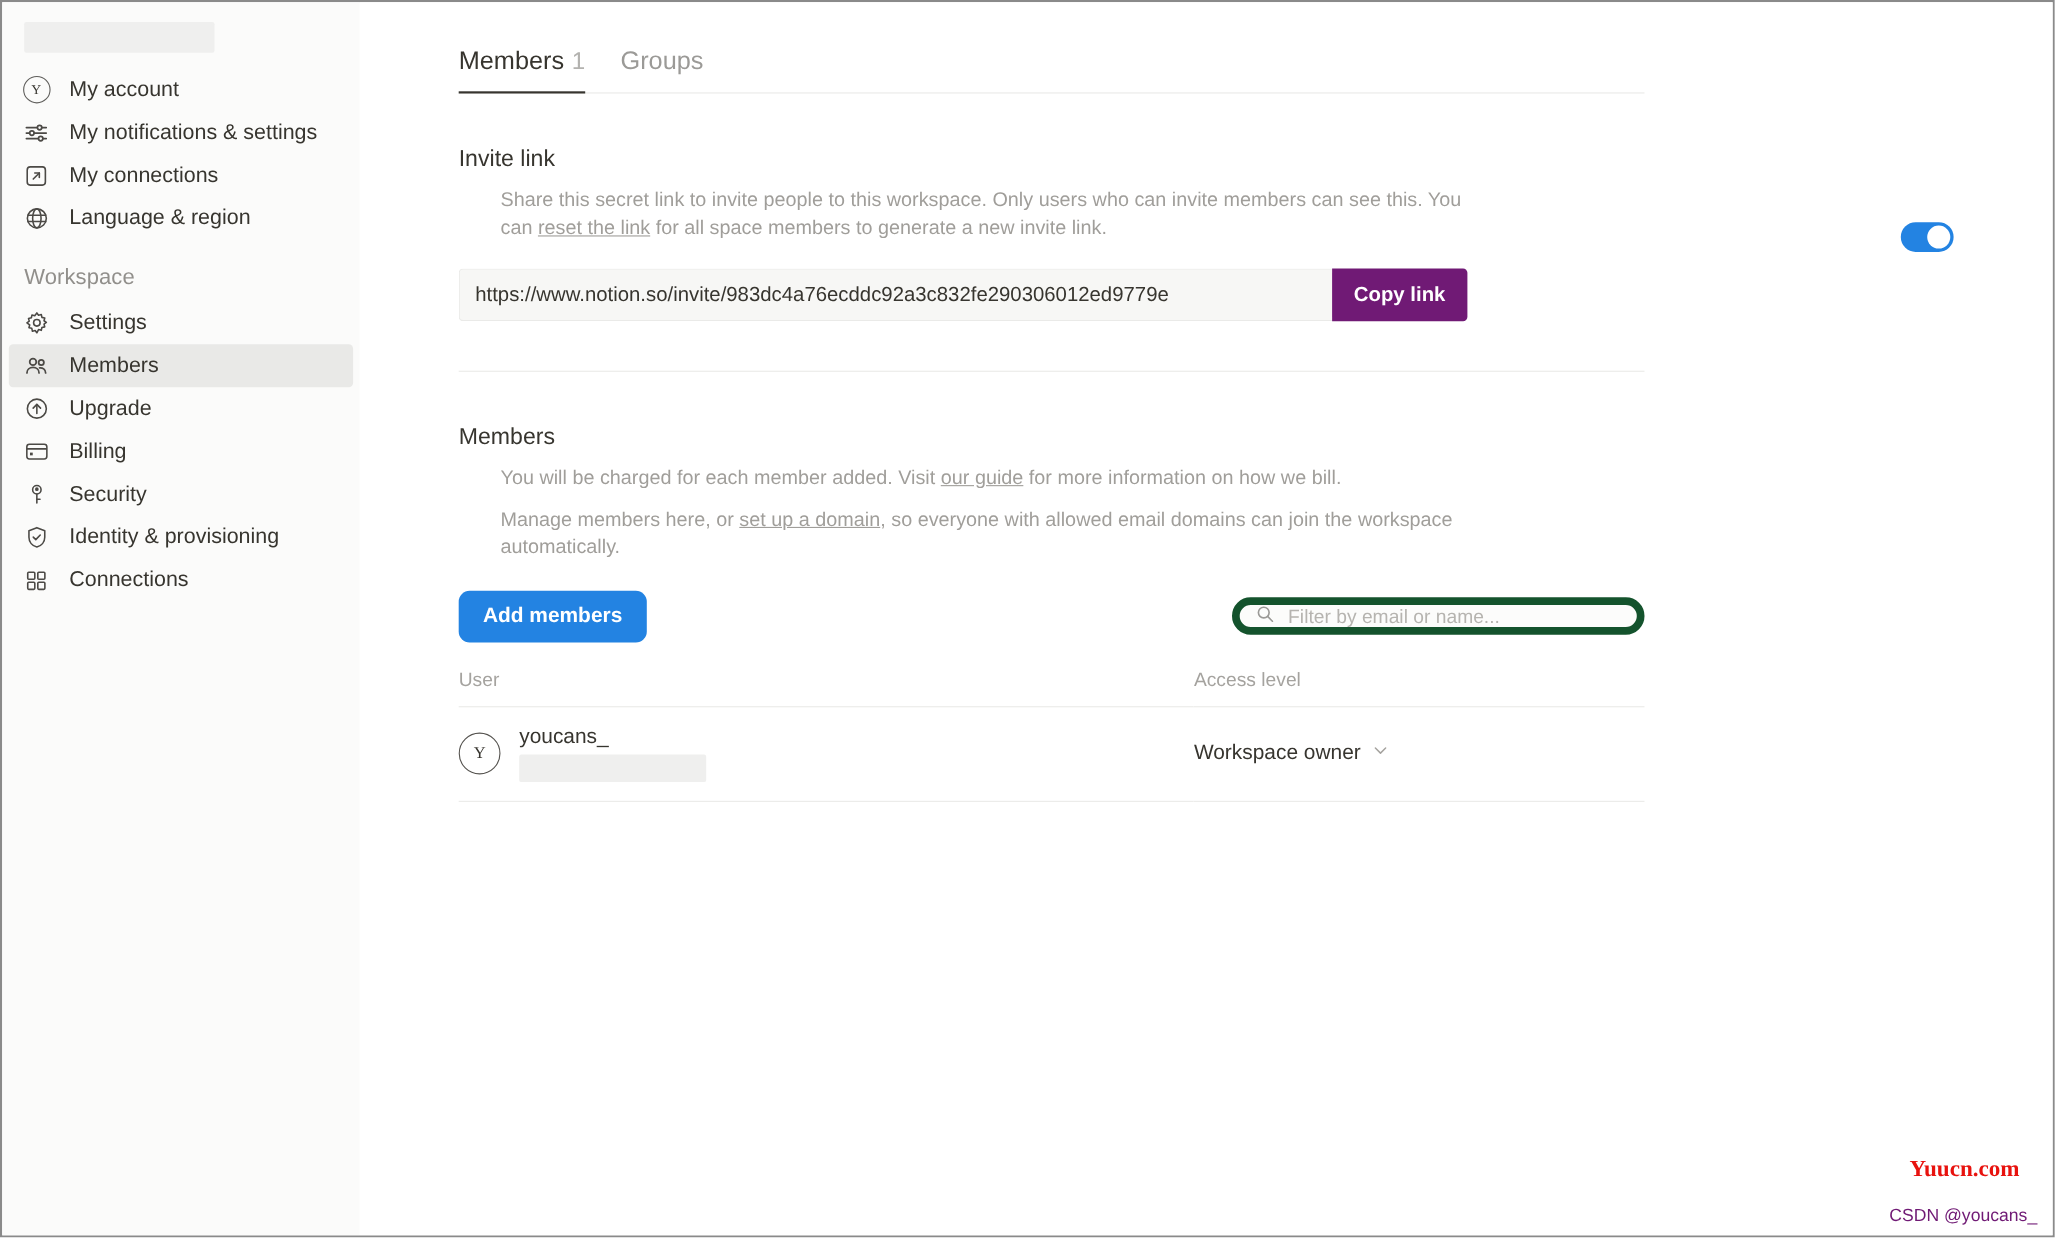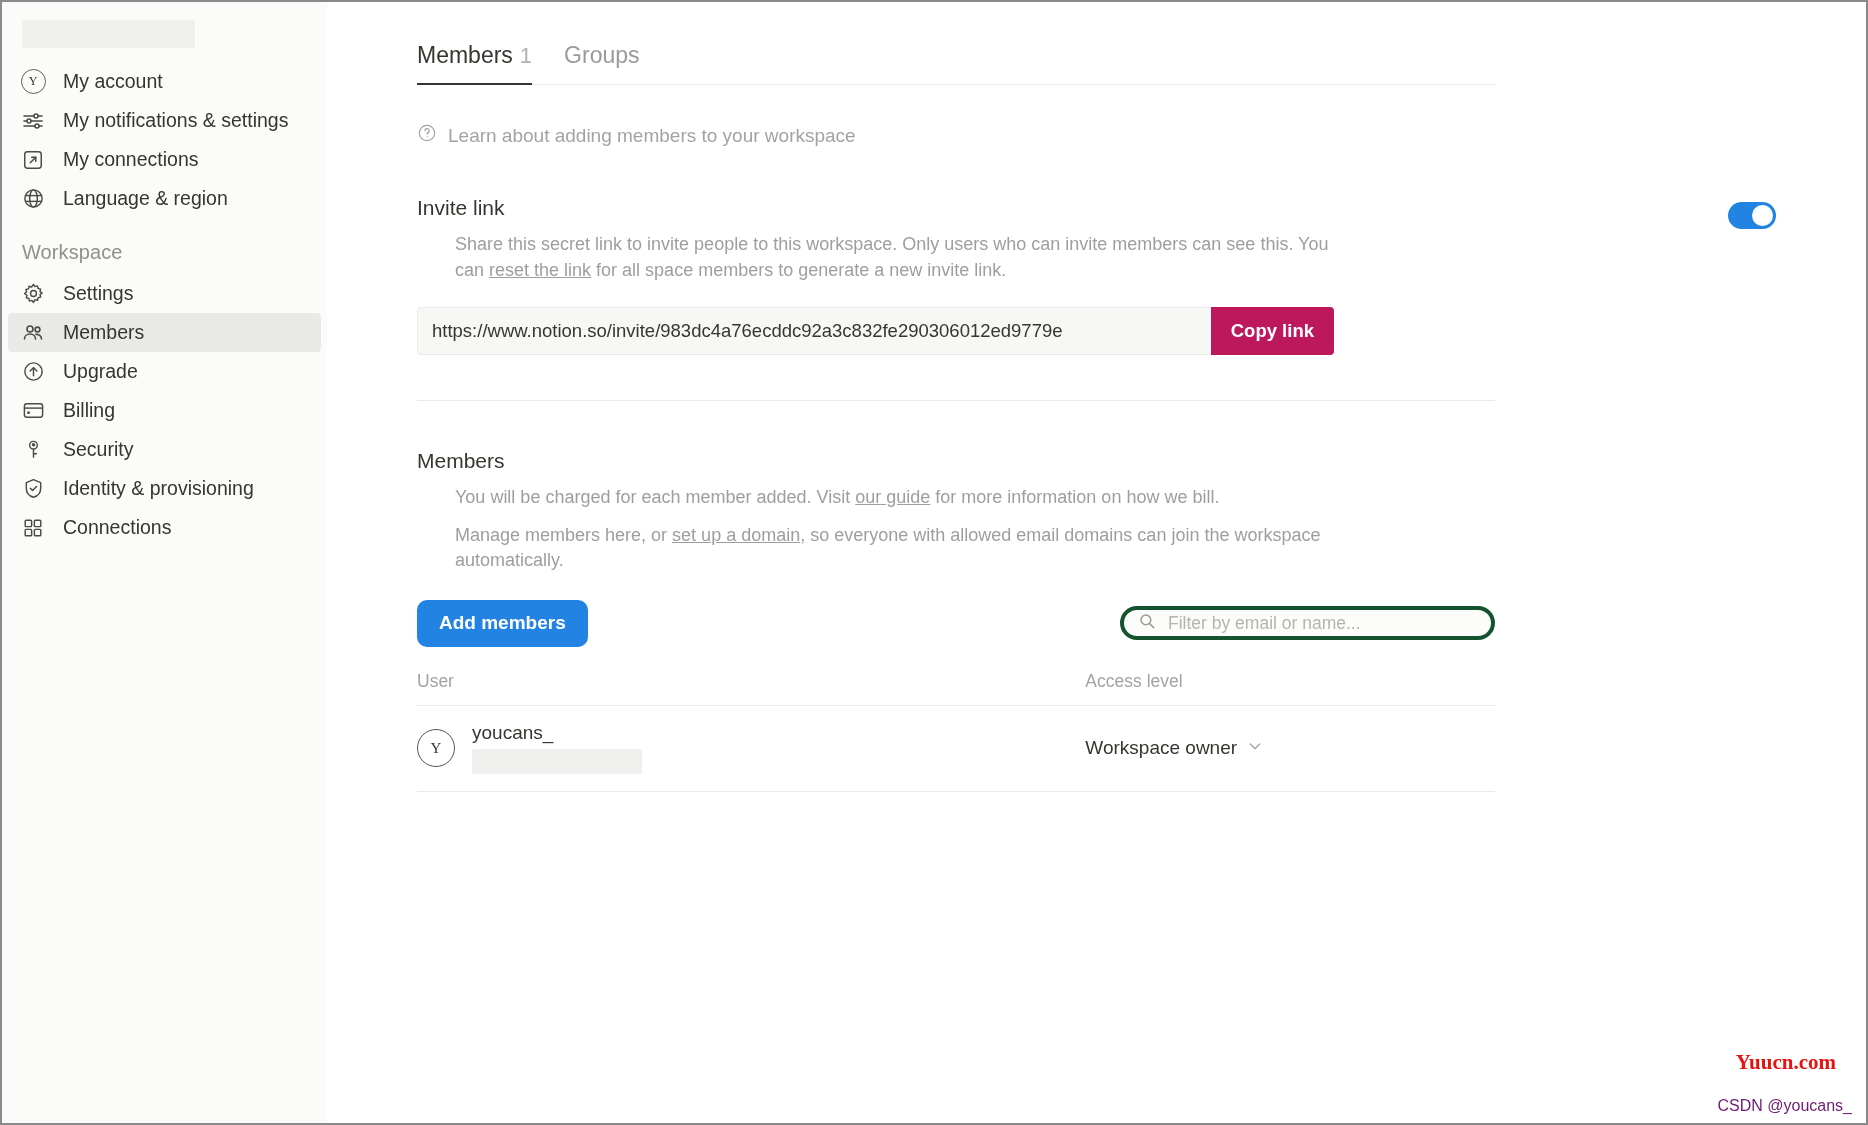--- a/index.html
+++ b/index.html
@@ -143,21 +143,21 @@
     border-radius: 4px 0 0 4px;
     display: flex; align-items: center;
     padding: 0 14px;
     font-size: 18.5px;
     color: #37352F;
     overflow: hidden;
     white-space: nowrap;
   }
   .copy-btn {
     height: 48px;
-    background: #be185d;
+    background: #701a75;
     color: #fff;
     font-size: 18.5px;
     font-weight: bold;
     border: none;
     border-radius: 0 4px 4px 0;
     padding: 0 20px;
     cursor: pointer;
     font-family: "Liberation Sans", sans-serif;
   }
 
@@ -200,21 +200,21 @@
     border: none;
     border-radius: 10px;
     height: 47px;
     padding: 0 22px;
     cursor: pointer;
     font-family: "Liberation Sans", sans-serif;
   }
   .filter-box {
     width: 375px;
     height: 34px;
-    border: 4px solid #14532d;
+    border: 7px solid #14532d;
     background: #FCFCFB;
     border-radius: 17px;
     display: flex; align-items: center;
     padding: 0 14px;
     gap: 12px;
   }
   .filter-box input {
     border: none;
     outline: none;
     background: transparent;
@@ -420,30 +420,20 @@
       <div class="tabs">
         <div class="tab active">
           <span>Members</span><span class="tab-count">1</span>
         </div>
         <div class="tab">
           <span>Groups</span>
         </div>
       </div>
       <div class="tabs-rule"></div>
 
-      <div class="learn-row">
-        <span>
-          <svg width="20" height="20" viewBox="0 0 24 24" fill="none" stroke="currentColor" stroke-width="1.5" stroke-linecap="round">
-            <circle cx="12" cy="12" r="9.2"></circle>
-            <path d="M9.5 9.2a2.6 2.6 0 1 1 3 2.6v1.6"></path>
-            <circle cx="12.5" cy="16.6" r="0.8" fill="currentColor" stroke="none"></circle>
-          </svg>
-        </span>
-        <span>Learn about adding members to your workspace</span>
-      </div>
 
       <div class="section-title">Invite link</div>
       <div class="desc">
         <span>Share this secret link to invite people to this workspace. Only users who can invite members can see this. You can </span><span class="inline-link">reset the link</span><span> for all space members to generate a new invite link.</span>
       </div>
 
       <div class="invite-row">
         <div class="invite-input">https://www.notion.so/invite/983dc4a76ecddc92a3c832fe290306012ed9779e</div>
         <button class="copy-btn">Copy link</button>
       </div>

